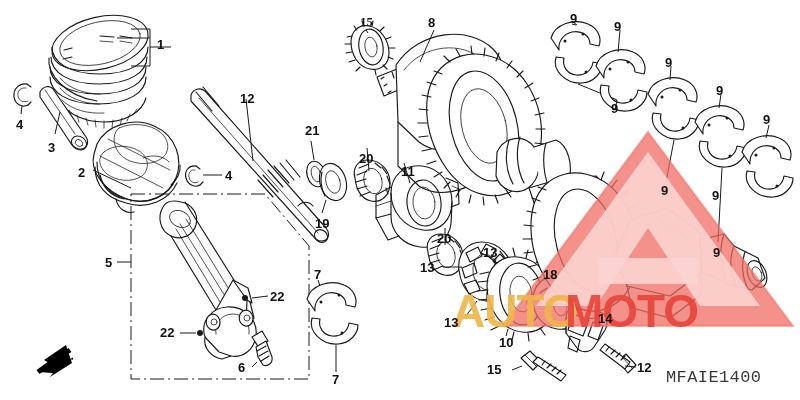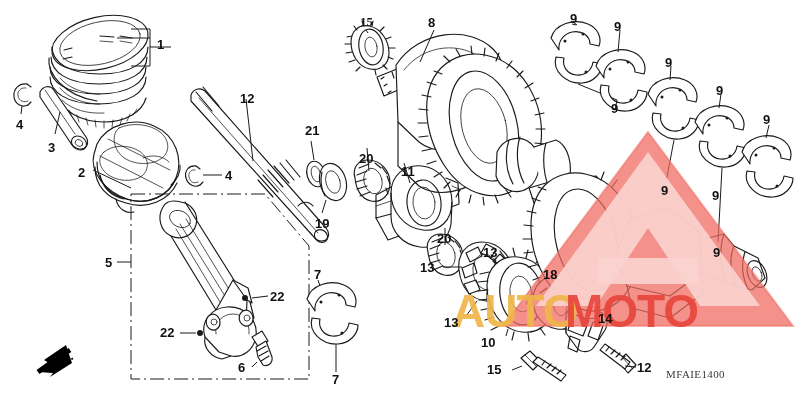--- a/index.html
+++ b/index.html
@@ -16,22 +16,22 @@
     font-family:"Liberation Sans", sans-serif;
     font-size:13px;
     font-weight:bold;
     color:#111;
     line-height:1;
     white-space:nowrap;
     -webkit-user-select:none;user-select:none;
   }
   .pn{
     position:absolute;
-    font-family:Liberation Serif, serif;
-    font-size:11px;
+    font-family:Liberation Mono, monospace;
+    font-size:17px;
     letter-spacing:.4px;
     color:#3a3a3a;
   }
   .frtxt{
     position:absolute;
     font-family:"Liberation Sans", sans-serif;
     font-size:13px;
     font-weight:bold;
     color:#000;
     transform:rotate(-27deg);
@@ -555,21 +555,21 @@
   <div class="lbl" style="left:428px;top:16px;">8</div>
   <div class="lbl" style="left:570px;top:12px;">9</div>
   <div class="lbl" style="left:614px;top:20px;">9</div>
   <div class="lbl" style="left:611px;top:102px;">9</div>
   <div class="lbl" style="left:665px;top:56px;">9</div>
   <div class="lbl" style="left:661px;top:184px;">9</div>
   <div class="lbl" style="left:716px;top:84px;">9</div>
   <div class="lbl" style="left:712px;top:189px;">9</div>
   <div class="lbl" style="left:763px;top:113px;">9</div>
   <div class="lbl" style="left:713px;top:246px;">9</div>
-  <div class="lbl" style="left:481px;top:336px;">10</div>
+  <div class="lbl" style="left:499px;top:336px;">10</div>
   <div class="lbl" style="left:401px;top:165px;">11</div>
   <div class="lbl" style="left:240px;top:92px;">12</div>
   <div class="lbl" style="left:420px;top:261px;">13</div>
   <div class="lbl" style="left:444px;top:316px;">13</div>
   <div class="lbl" style="left:483px;top:246px;">13</div>
   <div class="lbl" style="left:598px;top:312px;">14</div>
   <div class="lbl" style="left:360px;top:15px;font-family:Liberation Serif, serif;">15</div>
   <div class="lbl" style="left:487px;top:363px;">15</div>
   <div class="lbl" style="left:637px;top:361px;">12</div>
   <div class="lbl" style="left:543px;top:268px;">18</div>

